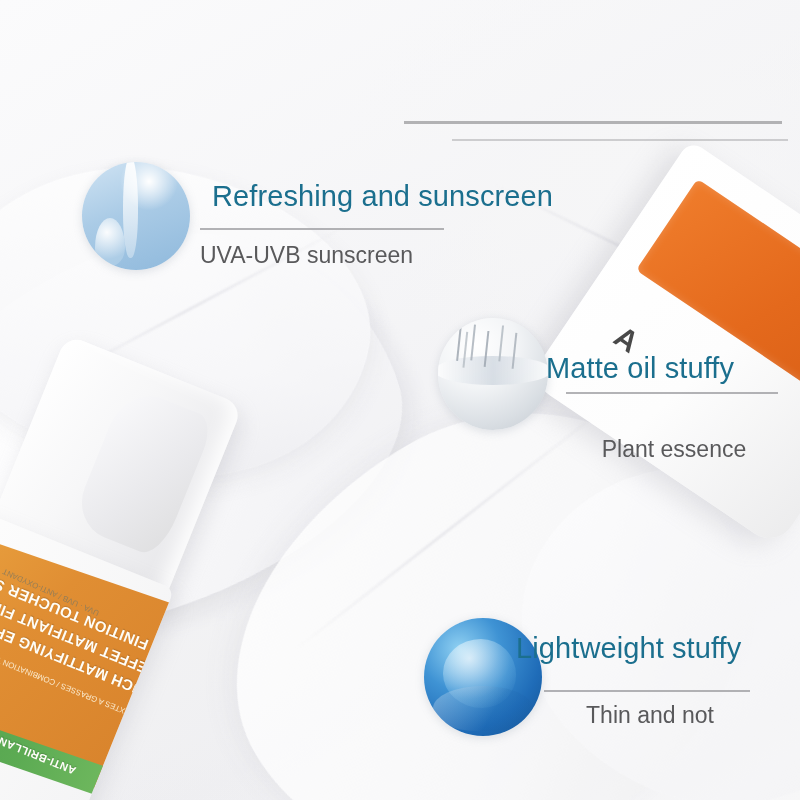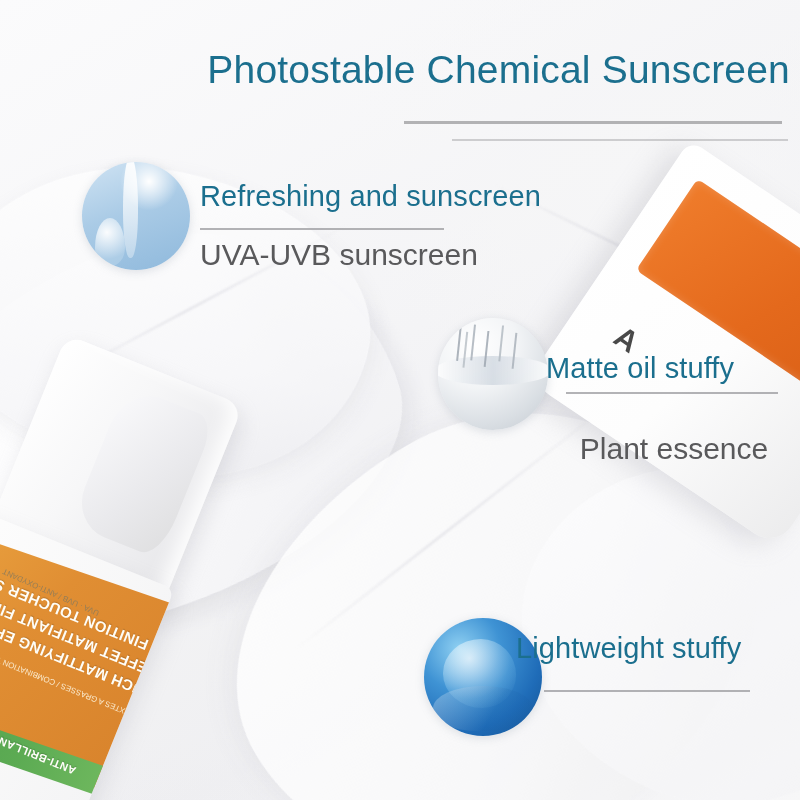--- a/index.html
+++ b/index.html
@@ -281,28 +281,28 @@
   }
   .f-rule {
     position:absolute;
     height:2px;
     background:#9a9a9d;
     opacity:.75;
   }
   .f-sub {
     position:absolute;
     color:#59595b;
-    font-size:30px;
+    font-size:23px;
     line-height:38px;
     white-space:nowrap;
   }
 
   
   .b1-icon { left:82px;  top:162px; width:108px; height:108px; }
-  .b1-head { left:200px; top:180px; }
+  .b1-head { left:212px; top:180px; }
   .b1-rule { left:200px; top:228px; width:244px; }
   .b1-sub  { left:200px; top:236px; }
 
   
   .b2-icon { left:438px; top:318px; width:110px; height:112px; }
   .b2-head { left:546px; top:352px; }
   .b2-rule { left:566px; top:392px; width:212px; }
   .b2-sub  { left:566px; top:398px; text-align:center; width:216px;margin-top:32px; }
 
   
@@ -338,21 +338,20 @@
       <div class="label-green"></div>
       <div class="label-text lt1">FINITION TOUCHER SEC</div>
       <div class="label-text lt2">EFFET MATIFIANT FINISH</div>
       <div class="label-text lt3">DRY TOUCH MATTIFYING EFFECT</div>
       <div class="lt-small">PEAUX MIXTES A GRASSES / COMBINATION TO OILY SKIN</div>
       <div class="label-text lt4">ANTI-BRILLANCE / ANTI-SHINE</div>
     </div>
     <div class="label-fine">UVA · UVB / ANTI-OXYDANT</div>
   </div>
 
-  <div class="headline">Photostable Chemical Sunscreen</div>
   <div class="rule rule-top"></div>
   <div class="rule rule-bot"></div>
 
   <div class="feature">
     <div class="f-icon icon-drops b1-icon"></div>
     <div class="f-head b1-head">Refreshing and sunscreen</div>
     <div class="f-rule b1-rule"></div>
     <div class="f-sub b1-sub">UVA-UVB sunscreen</div>
   </div>
 
@@ -363,16 +362,17 @@
     <div class="f-sub b2-sub">
       <div>Plant essence</div>
     </div>
   </div>
 
   <div class="feature">
     <div class="f-icon icon-crystal b3-icon"></div>
     <div class="f-head b3-head">Lightweight stuffy</div>
     <div class="f-rule b3-rule"></div>
     <div class="f-sub b3-sub">
+      <div>Thin and not</div>
     </div>
   </div>
 
 </div>
 
 </body></html>

